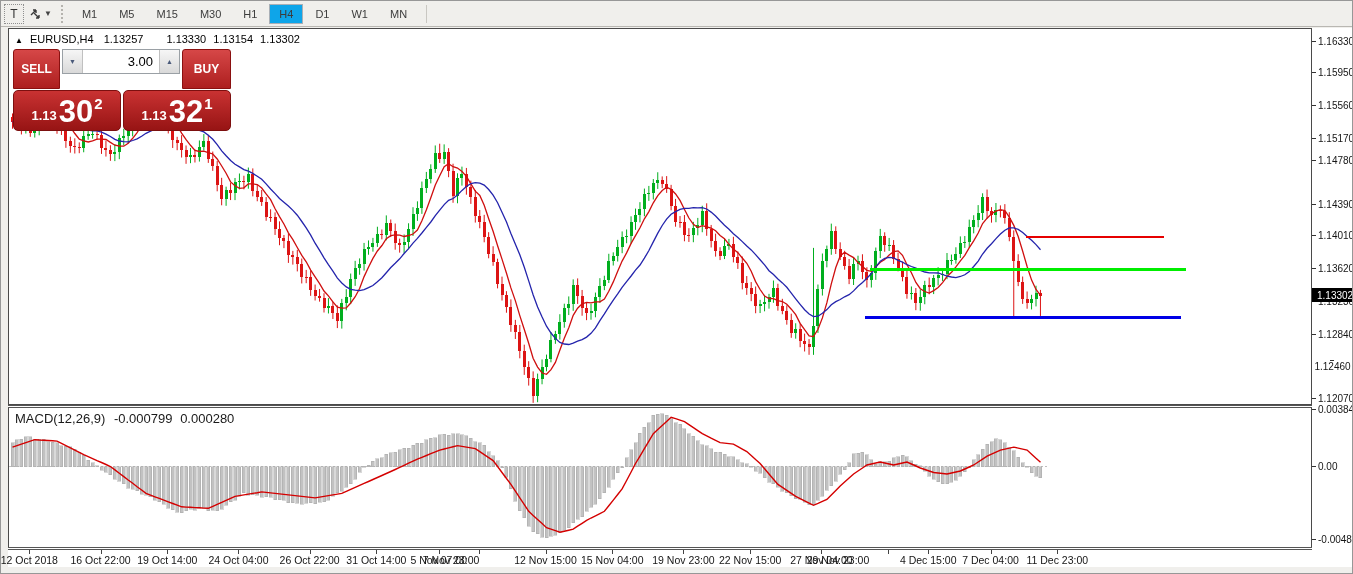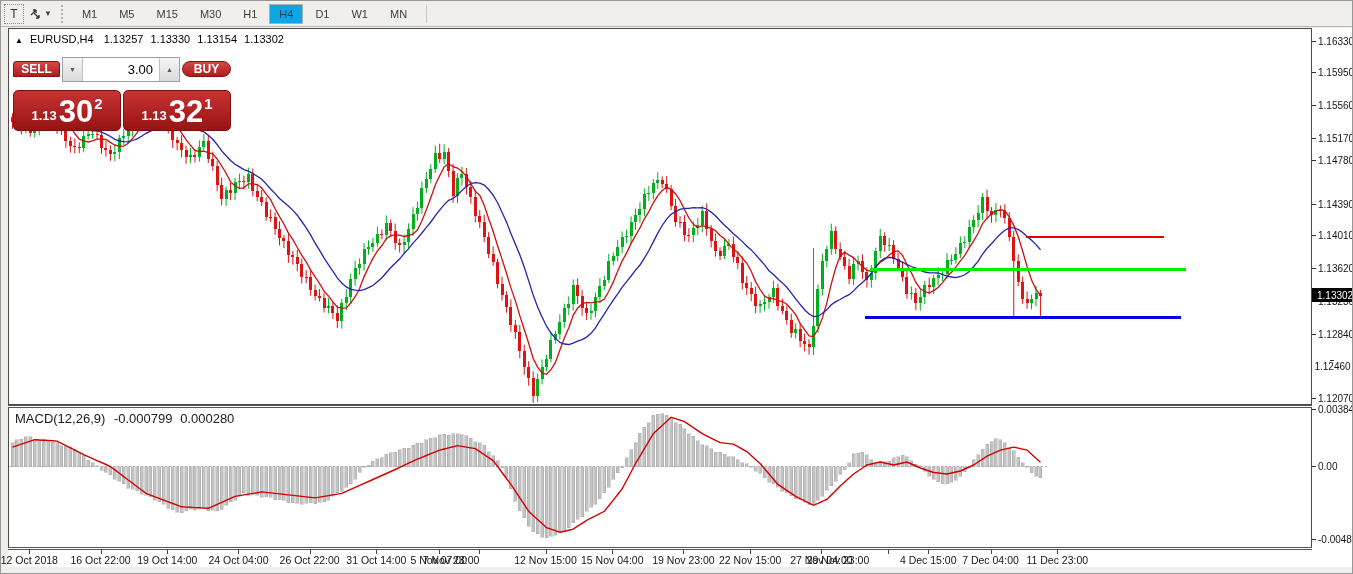--- a/index.html
+++ b/index.html
@@ -39,26 +39,26 @@
   
   .y-label{position:absolute;left:0;width:41px;height:12px;font-size:10px;color:#151515;
            display:flex;align-items:center;}
   .y-label .dash{width:4px;height:1px;background:#333;margin-right:2px;flex:0 0 auto;}
   #price-tag{position:absolute;left:0;width:41px;height:14px;background:#000;color:#fff;
              font-size:10px;display:flex;align-items:center;padding-left:5px;z-index:4;}
   .t-label{position:absolute;top:4px;font-size:10.5px;color:#151515;white-space:nowrap;transform:translateX(-50%);}
   .t-tick{position:absolute;top:0;width:1px;height:4px;background:#444;}
   
   #trade-widget{position:absolute;left:4px;top:20px;width:218px;z-index:5;font-weight:bold;}
-  .tw-row1{display:flex;height:40px;align-items:center;}
+  .tw-row1{display:flex;height:40px;}
   .btn-red{background:linear-gradient(#d64747,#ad1f1f);color:#fff;border:1px solid #8a1010;
            border-radius:3px 3px 0 0;font-size:12px;font-weight:bold;
            display:flex;align-items:center;justify-content:center;}
   #sell-btn{width:47px;}
-  #buy-btn{width:49px;border-radius:11px;}
+  #buy-btn{width:49px;}
   .spin{flex:1;display:flex;height:25px;border:1px solid #9aa0a5;background:#fff;margin:0 2px;}
   .spin-btn{width:20px;background:linear-gradient(#f6f6f6,#d9d9d9);border:none;color:#4a5a7a;
             font-size:7px;display:flex;align-items:center;justify-content:center;padding:0;}
   .spin-btn.down{border-right:1px solid #c0c0c0;}
   .spin-btn.up{border-left:1px solid #c0c0c0;}
   .spin-val{flex:1;font-size:13px;color:#000;display:flex;align-items:center;justify-content:flex-end;
             padding-right:6px;font-weight:normal;}
   .tw-row2{display:flex;height:41px;margin-top:1px;}
   .price-panel{flex:1;background:linear-gradient(#c93232,#971414);border:1px solid #7c0f0f;border-radius:5px;
                color:#fff;display:flex;align-items:baseline;justify-content:center;padding-top:2px;}
@@ -567,21 +567,21 @@
         <polyline points="3.5,92.8 8.0,92.2 12.4,94.8 16.9,95.3 21.3,97.1 25.8,97.8 30.2,97.2 34.7,97.0 39.1,93.4 43.6,91.4 48.0,90.2 52.5,89.7 56.9,93.4 61.4,97.9 65.8,104.5 70.3,110.2 74.7,111.8 79.2,113.0 83.6,111.9 88.0,110.1 92.5,110.2 97.0,110.5 101.4,113.4 105.9,116.2 110.3,117.0 114.8,117.2 119.2,114.3 123.7,109.3 128.1,103.7 132.6,96.5 137.0,90.9 141.5,85.5 145.9,81.3 150.3,81.0 154.8,81.3 159.3,84.2 163.7,90.3 168.2,96.7 172.6,104.2 177.1,110.7 181.5,116.3 186.0,121.4 190.4,122.5 194.8,122.1 199.3,123.6 203.8,125.0 208.2,130.0 212.7,137.0 217.1,144.2 221.6,152.9 226.0,156.8 230.5,159.3 234.9,158.8 239.4,154.8 243.8,154.9 248.3,155.6 252.7,159.0 257.1,164.9 261.6,170.6 266.1,179.7 270.5,187.6 274.9,195.0 279.4,203.8 283.9,210.6 288.3,218.5 292.8,226.4 297.2,232.8 301.7,241.1 306.1,247.8 310.6,254.7 315.0,262.0 319.4,266.9 323.9,272.9 328.4,278.1 332.8,279.2 337.3,278.9 341.7,274.0 346.2,267.7 350.6,259.6 355.1,247.6 359.5,238.3 363.9,229.4 368.4,222.0 372.9,216.5 377.3,209.6 381.8,206.6 386.2,205.9 390.7,206.2 395.1,207.5 399.6,206.5 404.0,205.0 408.4,201.1 412.9,191.8 417.4,180.7 421.8,168.7 426.3,156.0 430.7,146.8 435.2,137.6 439.6,134.8 444.1,137.7 448.5,139.1 453.0,142.6 457.4,147.4 461.9,154.8 466.3,162.2 470.8,166.5 475.2,176.3 479.7,189.7 484.1,202.2 488.6,216.8 493.0,230.1 497.5,244.2 501.9,258.9 506.4,271.9 510.8,286.6 515.3,300.5 519.7,314.3 524.1,329.2 528.6,338.1 533.1,344.0 537.5,345.3 542.0,340.7 546.4,333.4 550.9,321.0 555.3,309.3 559.8,298.7 564.2,286.4 568.6,279.2 573.1,274.9 577.6,273.4 582.0,273.8 586.5,272.8 590.9,272.9 595.4,270.1 599.8,262.3 604.3,252.9 608.7,242.2 613.1,232.1 617.6,223.9 622.1,214.4 626.5,206.6 631.0,198.7 635.4,189.8 639.9,182.6 644.3,173.8 648.8,166.7 653.2,161.5 657.6,158.2 662.1,160.3 666.6,165.0 671.0,171.4 675.5,180.5 679.9,189.0 684.4,195.4 688.8,198.5 693.3,196.7 697.7,197.9 702.1,199.0 706.6,201.8 711.1,206.4 715.5,209.8 720.0,215.4 724.4,220.1 728.9,223.7 733.3,229.0 737.8,234.3 742.2,242.3 746.6,252.6 751.1,260.5 755.6,267.1 760.0,269.5 764.5,269.6 768.9,271.7 773.4,272.5 777.8,275.2 782.3,280.2 786.7,285.6 791.1,294.3 795.6,300.7 800.1,306.8 804.5,307.6 809.0,300.3 813.4,288.9 817.9,273.7 822.3,254.8 826.8,238.5 831.2,227.0 835.6,223.2 840.1,226.1 844.6,228.6 849.0,233.6 853.5,237.4 857.9,241.3 862.4,242.4 866.8,237.8 871.3,233.2 875.7,230.6 880.2,226.1 884.6,222.7 889.1,221.9 893.5,226.3 898.0,235.8 902.4,243.8 906.9,253.5 911.3,259.7 915.8,262.5 920.2,264.1 924.7,261.6 929.1,258.5 933.6,253.6 938.0,247.5 942.5,243.3 946.9,237.8 951.4,231.9 955.8,226.4 960.3,218.6 964.7,211.9 969.2,204.0 973.6,194.5 978.1,189.2 982.5,184.8 987.0,182.1 991.4,180.6 995.9,181.5 1000.3,188.1 1004.8,196.4 1009.2,207.5 1013.7,222.3 1018.1,237.5 1022.6,251.1 1027.0,260.5 1031.5,266.4" fill="none" stroke="#cf0f0f" stroke-width="1.3"></polyline>
         <polyline points="3.5,92.8 8.0,92.2 12.4,94.8 16.9,95.3 21.3,97.1 25.8,97.8 30.2,96.6 34.7,95.8 39.1,93.8 43.6,92.9 48.0,93.3 52.5,93.7 56.9,95.1 61.4,96.7 65.8,98.1 70.3,99.8 74.7,100.9 79.2,101.2 83.6,101.8 88.0,101.9 92.5,103.1 97.0,105.1 101.4,107.5 105.9,110.4 110.3,112.0 114.8,112.7 119.2,112.9 123.7,111.5 128.1,109.8 132.6,107.2 137.0,104.3 141.5,102.2 145.9,100.2 150.3,99.1 154.8,98.3 159.3,96.8 163.7,96.2 168.2,95.5 172.6,95.4 177.1,96.6 181.5,97.9 186.0,99.7 190.4,101.5 194.8,102.9 199.3,106.2 203.8,110.3 208.2,115.7 212.7,121.9 217.1,126.8 221.6,131.5 226.0,135.2 230.5,137.9 234.9,140.6 239.4,142.2 243.8,144.4 248.3,147.2 252.7,150.2 257.1,154.9 261.6,160.0 266.1,164.6 270.5,169.5 274.9,173.2 279.4,177.0 283.9,181.4 288.3,186.2 292.8,192.5 297.2,198.9 301.7,206.1 306.1,214.2 310.6,221.4 315.0,228.8 319.4,235.7 323.9,242.1 328.4,249.1 332.8,254.0 337.3,257.9 341.7,260.4 346.2,261.2 350.6,261.7 355.1,260.7 359.5,258.7 363.9,256.5 368.4,252.7 372.9,248.7 377.3,243.7 381.8,238.5 386.2,234.3 390.7,229.8 395.1,224.5 399.6,219.6 404.0,214.1 408.4,209.4 412.9,204.0 417.4,198.3 421.8,193.0 426.3,186.7 430.7,181.1 435.2,175.6 439.6,171.3 444.1,169.5 448.5,166.0 453.0,161.4 457.4,157.5 461.9,154.5 466.3,153.6 470.8,154.2 475.2,156.1 479.7,160.5 484.1,166.1 488.6,173.7 493.0,183.2 497.5,193.1 501.9,204.6 506.4,215.3 510.8,225.7 515.3,238.3 519.7,251.9 524.1,265.8 528.6,278.0 533.1,288.1 537.5,297.2 542.0,304.0 546.4,309.4 550.9,313.4 555.3,315.0 559.8,315.5 564.2,314.1 568.6,312.2 573.1,310.6 577.6,308.1 582.0,304.3 586.5,298.9 590.9,291.6 595.4,284.9 599.8,277.9 604.3,271.1 608.7,264.9 613.1,258.4 617.6,252.7 622.1,247.0 626.5,241.1 631.0,236.0 635.4,229.2 639.9,221.5 644.3,212.9 648.8,204.1 653.2,196.5 657.6,190.1 662.1,185.2 666.6,182.6 671.0,180.3 675.5,179.4 679.9,179.3 684.4,178.7 688.8,178.9 693.3,178.6 697.7,180.0 702.1,183.1 706.6,187.0 711.1,191.8 715.5,196.2 720.0,200.2 724.4,204.7 728.9,208.5 733.3,212.6 737.8,217.0 742.2,220.9 746.6,225.6 751.1,230.7 755.6,235.9 760.0,241.7 764.5,245.6 768.9,250.0 773.4,253.9 777.8,258.3 782.3,264.1 786.7,269.8 791.1,275.3 795.6,280.7 800.1,285.0 804.5,287.6 809.0,287.2 813.4,284.3 817.9,280.6 822.3,275.8 826.8,272.6 831.2,270.5 835.6,267.8 840.1,265.7 844.6,261.9 849.0,257.2 853.5,253.4 857.9,249.3 862.4,244.5 866.8,238.1 871.3,232.2 875.7,229.3 880.2,228.3 884.6,228.9 889.1,231.4 893.5,233.2 898.0,235.7 902.4,237.5 906.9,239.2 911.3,241.4 915.8,243.0 920.2,243.9 924.7,243.8 929.1,244.0 933.6,245.5 938.0,247.1 942.5,248.0 946.9,248.6 951.4,247.5 955.8,245.8 960.3,242.4 964.7,237.5 969.2,232.1 973.6,225.0 978.1,219.3 982.5,214.7 987.0,209.6 991.4,205.1 995.9,201.3 1000.3,198.9 1004.8,198.9 1009.2,200.4 1013.7,203.4 1018.1,207.4 1022.6,211.2 1027.0,215.6 1031.5,220.7" fill="none" stroke="#2424ac" stroke-width="1.3"></polyline>
         <line x1="1016.6" y1="207.95989244902597" x2="1154.55" y2="207.95989244902597" stroke="#e60000" stroke-width="2" shape-rendering="crispEdges"></line>
         <line x1="860.85" y1="240.7293300470525" x2="1176.8" y2="240.7293300470525" stroke="#00ee00" stroke-width="3" shape-rendering="crispEdges"></line>
         <line x1="856.4000000000001" y1="288.6231234595557" x2="1172.3500000000001" y2="288.6231234595557" stroke="#0000e6" stroke-width="3" shape-rendering="crispEdges"></line>
       </svg>
     <div id="chart-title">
       <span class="tri">▲</span>
       <span>EURUSD,H4</span>
       <span style="margin-left:7px">1.13257</span>
-      <span style="margin-left:4px">1.13330</span>
+      <span style="margin-left:20px">1.13330</span>
       <span style="margin-left:4px">1.13154</span>
       <span style="margin-left:4px">1.13302</span>
     </div>
 
     <div id="trade-widget">
       <div class="tw-row1">
         <div class="btn-red" id="sell-btn">
           <span>SELL</span>
         </div>
         <div class="spin">

